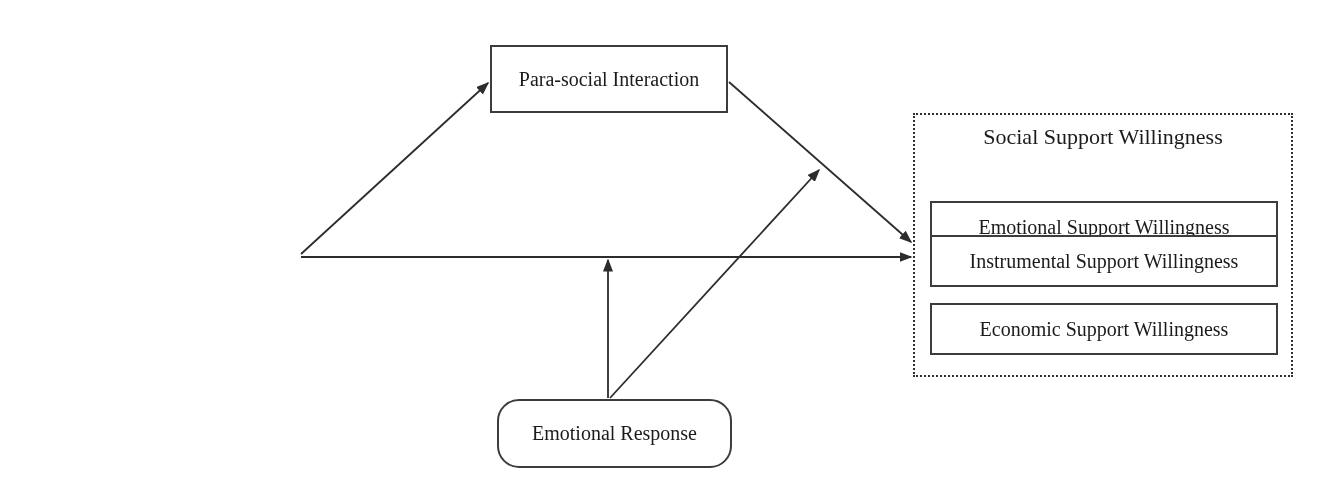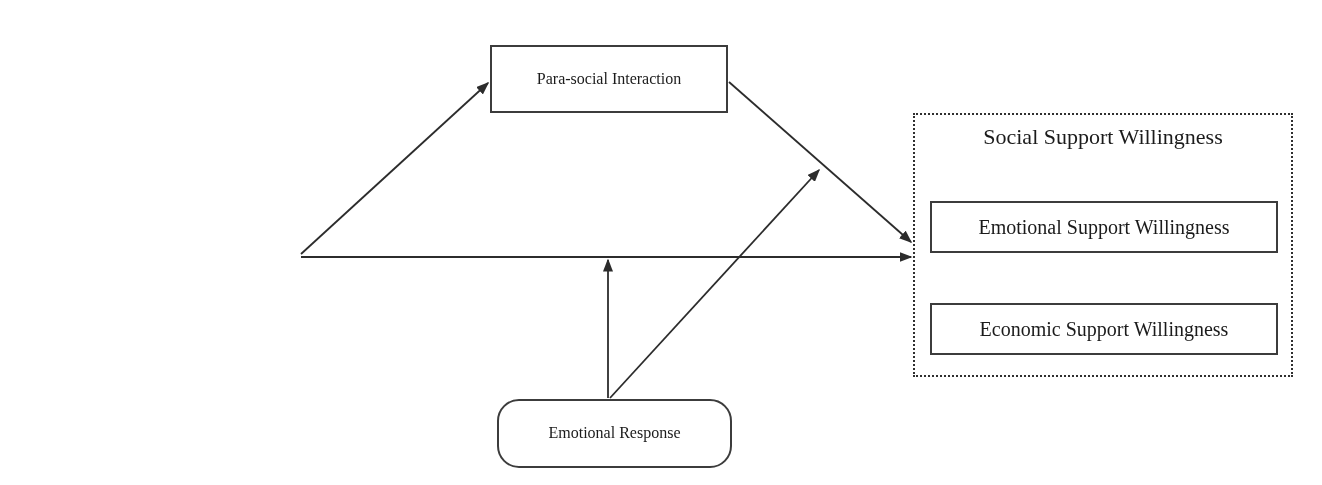--- a/index.html
+++ b/index.html
@@ -26,21 +26,21 @@
   }
   .box {
     position: absolute;
     box-sizing: border-box;
     border: 2px solid #3c3c3c;
     background: #ffffff;
     display: flex;
     align-items: center;
     justify-content: center;
     text-align: left;
-    font-size: 16px;
+    font-size: 20px;
     line-height: 1.15;
     z-index: 2;
   }
   .box-nsp { left: 33px;  top: 219px; width: 267px; height: 69px; }
   .box-psi { left: 490px; top: 45px;  width: 238px; height: 68px; }
   .box-er  { left: 497px; top: 399px; width: 235px; height: 69px; border-radius: 22px; }
 
   .group {
     position: absolute;
     box-sizing: border-box;
@@ -99,18 +99,21 @@
 
   <div class="box box-er">
     <span>Emotional Response</span>
   </div>
 
   <div class="group">
     <div class="group-title">Social Support Willingness</div>
     <div class="inner-box inner-1">
       <span>Emotional Support Willingness</span>
     </div>
+    <div class="inner-box inner-2">
+      <span>Instrumental Support Willingness</span>
+    </div>
     <div class="inner-box inner-3">
       <span>Economic Support Willingness</span>
     </div>
   </div>
 
 </div>
 
 </body></html>

